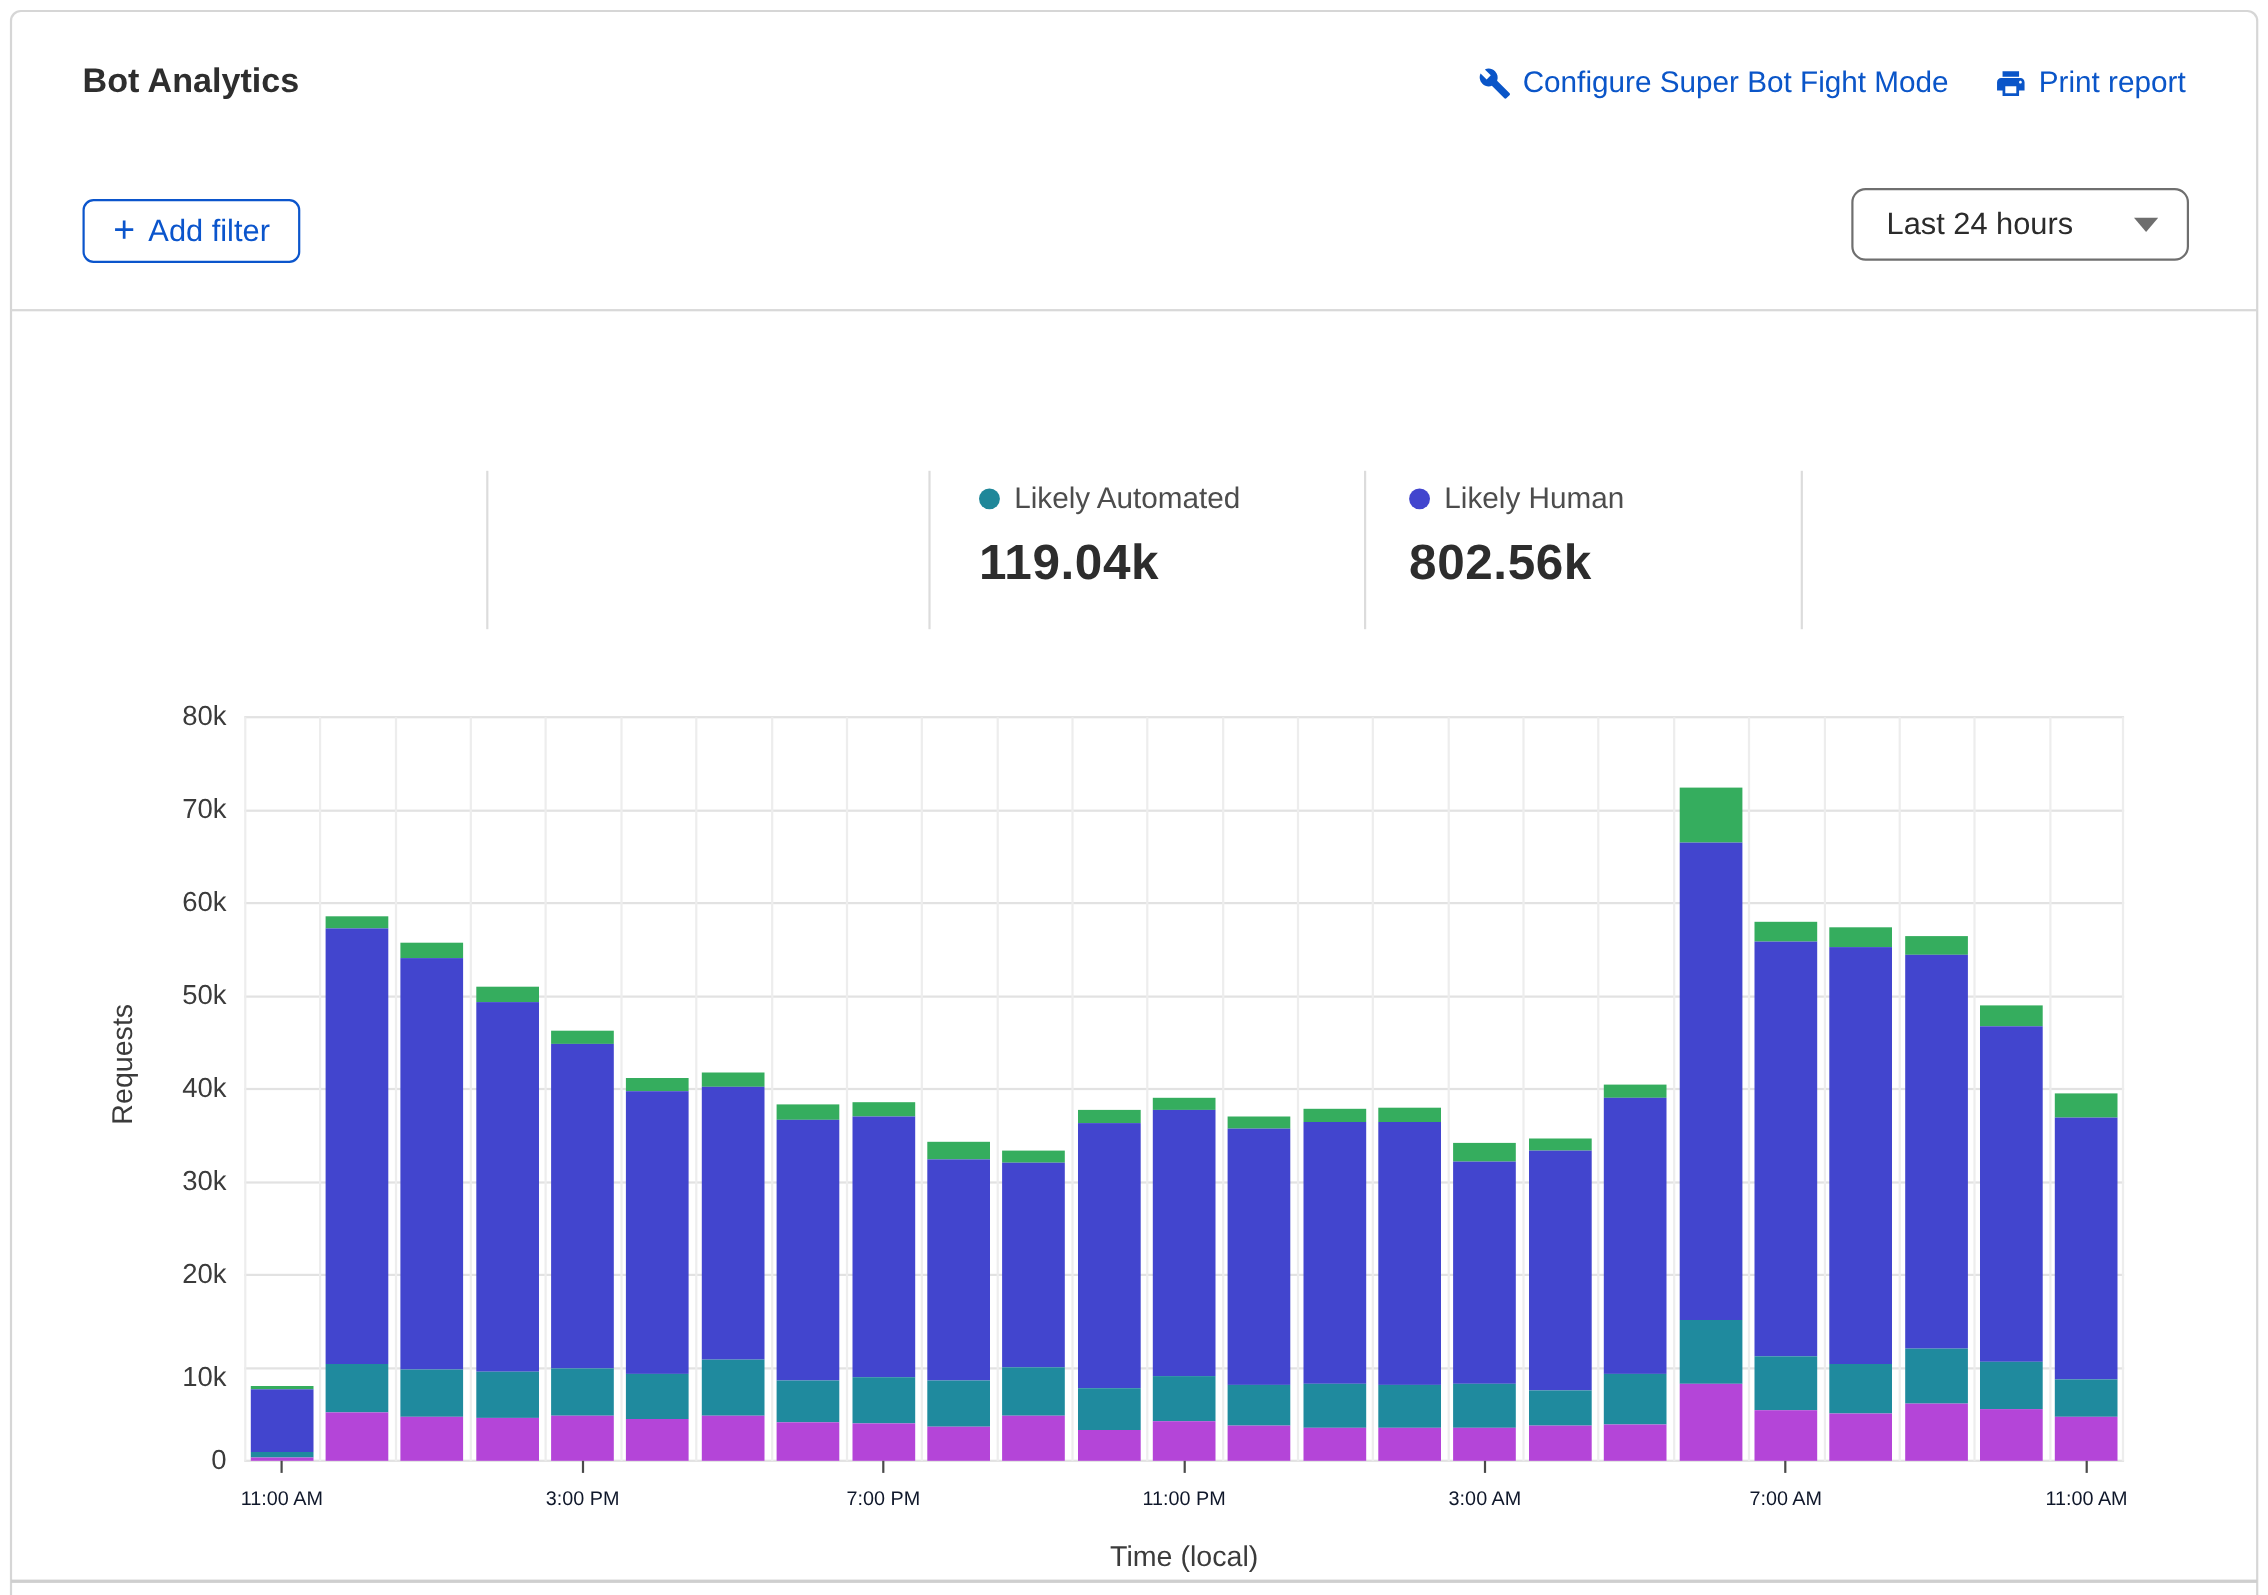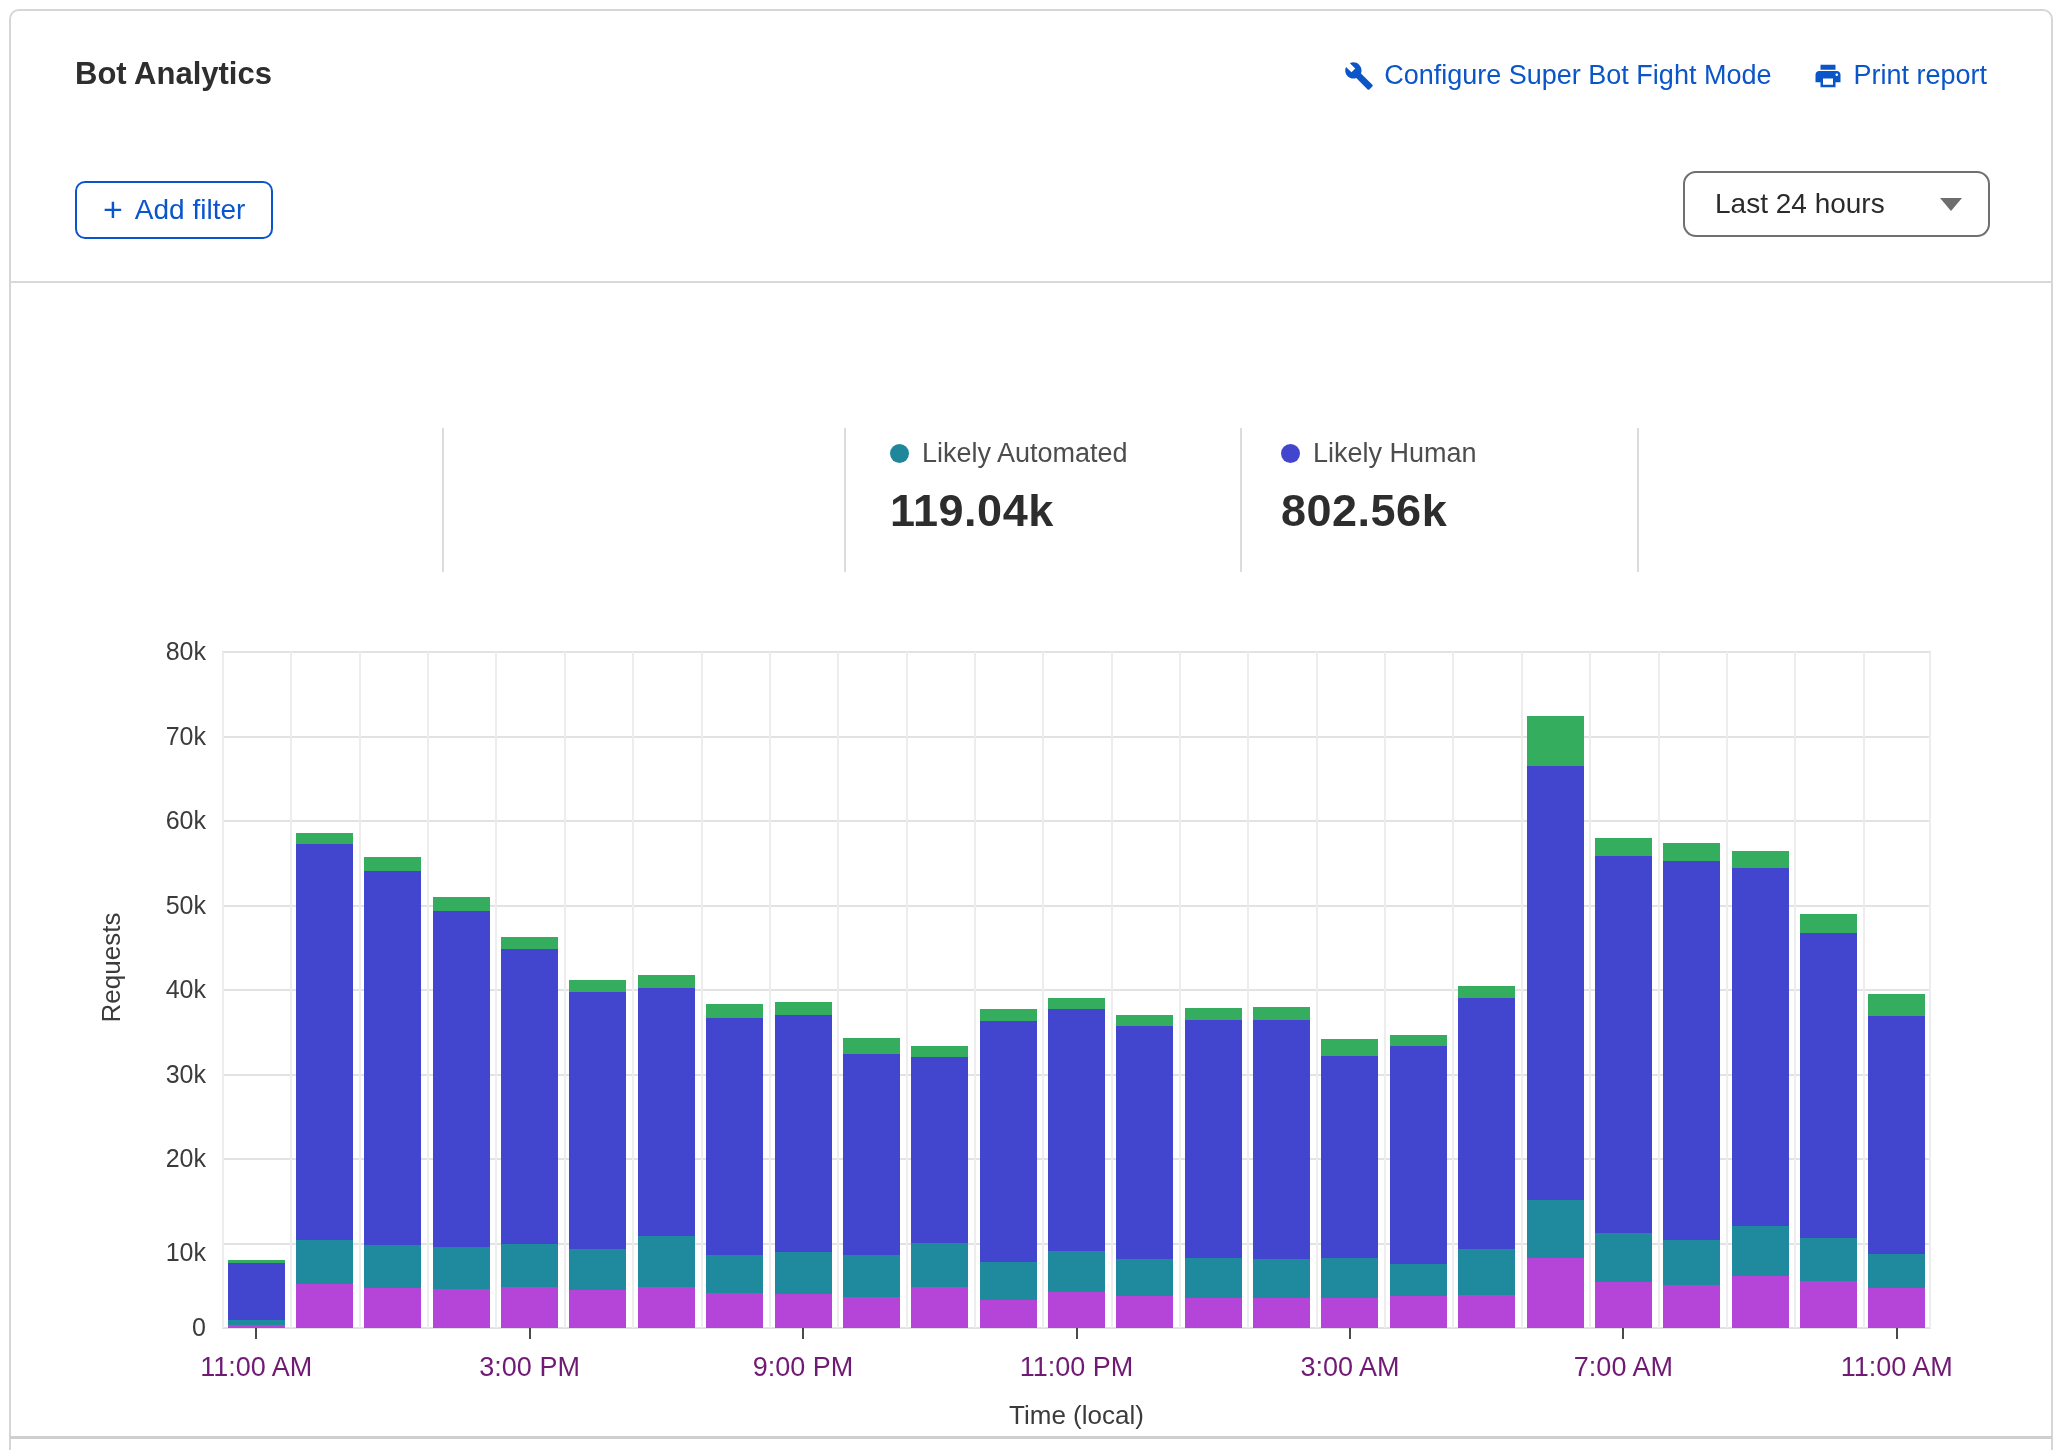--- a/index.html
+++ b/index.html
@@ -44,21 +44,21 @@
   .plot-area { position:absolute; left:222px; top:652px; width:1709px; height:676px; }
   .hgrid { position:absolute; left:0; width:100%; height:2px; background:#e2e2e2; }
   .vgrid { position:absolute; top:0; width:2px; height:100%; background:#ededed; }
   .bar { position:absolute; bottom:0; display:flex; flex-direction:column-reverse; }
   .bar .seg { width:100%; }
   .x-tick { position:absolute; width:2px; height:11px; background:#4a4a4a; top:676px; }
 
   .y-labels { position:absolute; left:0; top:652px; width:206px; height:676px; }
   .y-label { position:absolute; right:0; font-size:25px; color:#3b3b3b; }
   .x-labels { position:absolute; left:222px; top:1352px; width:1709px; height:36px; }
-  .x-label { position:absolute; transform:translateX(-50%); font-size:27px; color:#701a75; white-space:nowrap; }
+  .x-label { position:absolute; transform:translateX(-50%); font-size:18px; color:#0f172a; white-space:nowrap; }
   .y-axis-title { position:absolute; left:57px; top:952px; transform:rotate(-90deg); transform-origin:center;
                   font-size:26px; color:#3b3b3b; }
   .x-axis-title { position:absolute; left:222px; top:1400px; width:1709px; text-align:center;
                   font-size:26px; color:#3b3b3b; }
 </style>
 </head>
 <body>
 
 <div class="page">
   <div class="card"></div>
@@ -320,21 +320,21 @@
       <div class="x-tick" style="left: 580.06px;"></div>
       <div class="x-tick" style="left: 853.5px;"></div>
       <div class="x-tick" style="left: 1126.94px;"></div>
       <div class="x-tick" style="left: 1400.38px;"></div>
       <div class="x-tick" style="left: 1673.82px;"></div>
     </div>
 
   <div class="x-labels">
       <div class="x-label" style="left: 34.18px;">11:00 AM</div>
       <div class="x-label" style="left: 307.62px;">3:00 PM</div>
-      <div class="x-label" style="left: 581.06px;">9:00 PM</div>
+      <div class="x-label" style="left: 581.06px;">7:00 PM</div>
       <div class="x-label" style="left: 854.5px;">11:00 PM</div>
       <div class="x-label" style="left: 1127.94px;">3:00 AM</div>
       <div class="x-label" style="left: 1401.38px;">7:00 AM</div>
       <div class="x-label" style="left: 1674.82px;">11:00 AM</div>
     </div>
   <div class="x-axis-title">Time (local)</div>
 
   <div class="bottom-divider"></div>
 </div>
 

